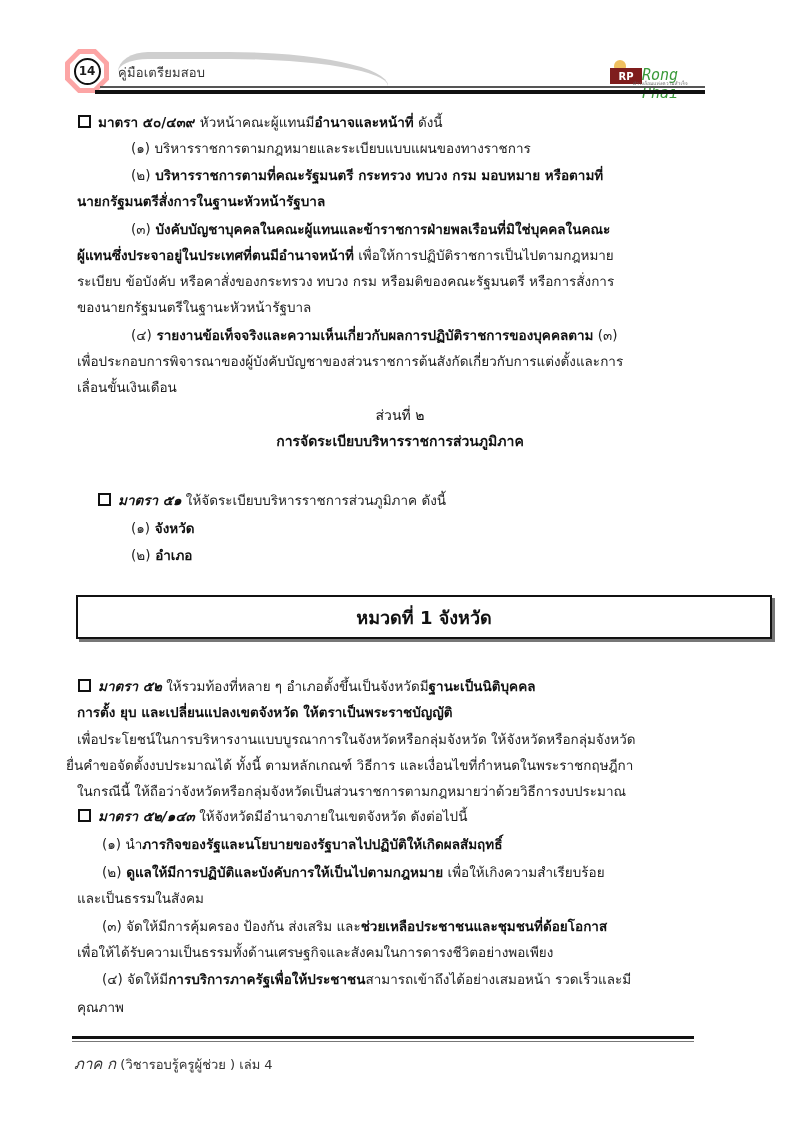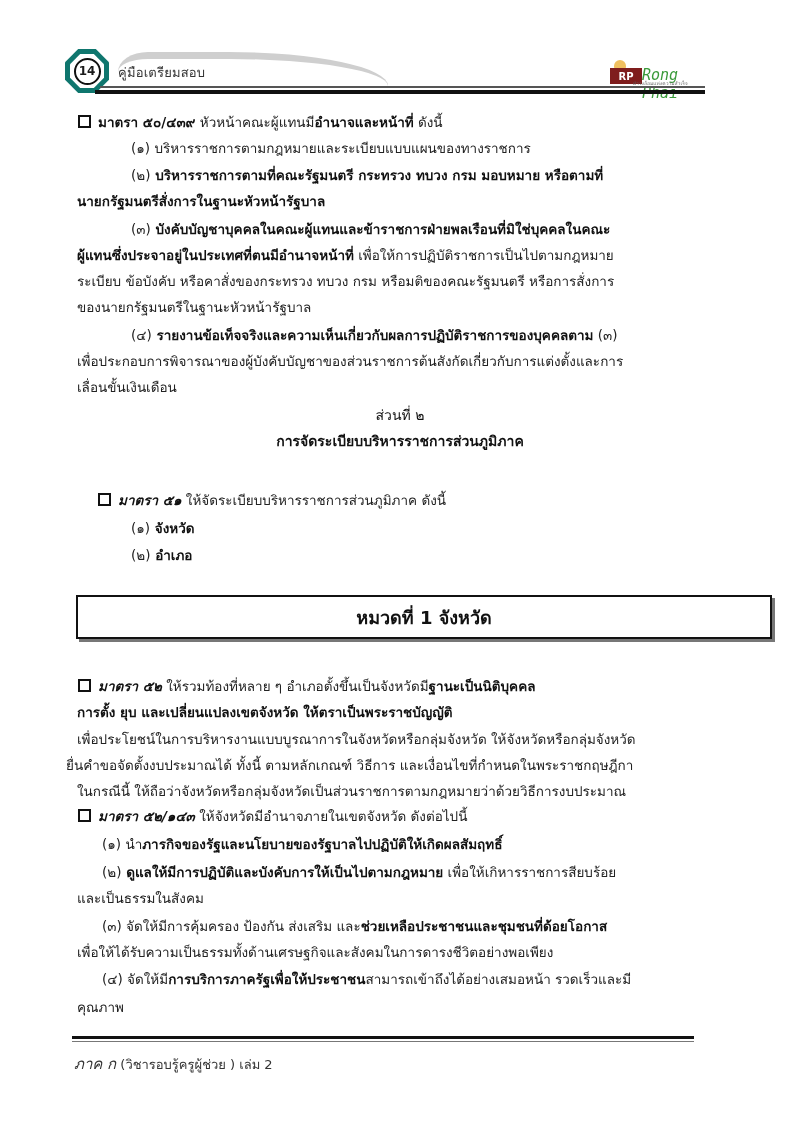--- a/index.html
+++ b/index.html
@@ -3,21 +3,21 @@
 <meta charset="utf-8">
 <style>
   html, body { margin:0; padding:0; background:#ffffff; }
   body { width:800px; height:1132px; position:relative; overflow:hidden;
          font-family:"DejaVu Sans", "Liberation Sans", sans-serif; color:#1a1a1a; }
   .page { position:absolute; left:0; top:0; width:800px; height:1132px; }
 
   
   .hdr-arc { position:absolute; left:118px; top:52px; width:270px; height:30px;
              border-top:7px solid #cfcfcf; border-top-right-radius:160px 34px; border-top-left-radius:30px 20px; }
-  .hdr-octagon { position:absolute; left:65px; top:49px; width:44px; height:44px; background:#0f766e;
+  .hdr-octagon { position:absolute; left:65px; top:49px; width:44px; height:44px; background:#fca5a5;
                  clip-path:polygon(30% 0,70% 0,100% 30%,100% 70%,70% 100%,30% 100%,0 70%,0 30%); }
   .hdr-octagon-inner { position:absolute; left:5px; top:5px; width:34px; height:34px; background:#fff;
                  clip-path:polygon(30% 0,70% 0,100% 30%,100% 70%,70% 100%,30% 100%,0 70%,0 30%);
                  display:flex; align-items:center; justify-content:center; }
   .hdr-pagenum-circle { width:27px; height:27px; border:2px solid #111; border-radius:50%; box-sizing:border-box;
                  display:flex; align-items:center; justify-content:center; font-size:12px; font-weight:bold; }
   .hdr-title { position:absolute; left:118px; top:62px; font-size:13px; color:#333; letter-spacing:0.2px; }
   .hdr-line-thin { position:absolute; left:100px; top:86px; width:605px; height:2px; background:#555; }
   .hdr-line-thick { position:absolute; left:95px; top:90px; width:610px; height:4px; background:#111; }
 
@@ -117,30 +117,30 @@
   <div class="t" style="left:66px; top:755px;">ยื่นคำขอจัดตั้งงบประมาณได้ ทั้งนี้ ตามหลักเกณฑ์ วิธีการ และเงื่อนไขที่กำหนดในพระราชกฤษฎีกา</div>
   <div class="t" style="left:77px; top:781px;">ในกรณีนี้ ให้ถือว่าจังหวัดหรือกลุ่มจังหวัดเป็นส่วนราชการตามกฎหมายว่าด้วยวิธีการงบประมาณ</div>
 
   <div class="t" style="left:78px; top:806px;">
     <span class="chk"></span><span class="b i">มาตรา ๕๒/๑๔๓</span><span> ให้จังหวัดมีอำนาจภายในเขตจังหวัด ดังต่อไปนี้</span>
   </div>
   <div class="t" style="left:102px; top:834px;">
     <span>(๑)</span><span> นำ</span><span class="b">ภารกิจของรัฐและนโยบายของรัฐบาลไปปฏิบัติให้เกิดผลสัมฤทธิ์</span>
   </div>
   <div class="t" style="left:102px; top:862px;">
-    <span>(๒)</span><span class="b"> ดูแลให้มีการปฏิบัติและบังคับการให้เป็นไปตามกฎหมาย</span><span> เพื่อให้เกิหารราชการสียบร้อย</span>
+    <span>(๒)</span><span class="b"> ดูแลให้มีการปฏิบัติและบังคับการให้เป็นไปตามกฎหมาย</span><span> เพื่อให้เกิงความสำเรียบร้อย</span>
   </div>
   <div class="t" style="left:77px; top:888px;">และเป็นธรรมในสังคม</div>
   <div class="t" style="left:102px; top:916px;">
     <span>(๓)</span><span> จัดให้มีการคุ้มครอง ป้องกัน ส่งเสริม และ</span><span class="b">ช่วยเหลือประชาชนและชุมชนที่ด้อยโอกาส</span>
   </div>
   <div class="t" style="left:77px; top:942px;">เพื่อให้ได้รับความเป็นธรรมทั้งด้านเศรษฐกิจและสังคมในการดารงชีวิตอย่างพอเพียง</div>
   <div class="t" style="left:102px; top:969px;">
     <span>(๔)</span><span> จัดให้มี</span><span class="b">การบริการภาครัฐเพื่อให้ประชาชน</span><span>สามารถเข้าถึงได้อย่างเสมอหน้า รวดเร็วและมี</span>
   </div>
   <div class="t" style="left:77px; top:997px;">คุณภาพ</div>
 
   <div class="ftr-line-thick"></div>
   <div class="ftr-line-thin"></div>
   <div class="ftr-text">
-    <span class="big">ภาค ก</span><span> (วิชารอบรู้ครูผู้ช่วย ) เล่ม 2</span>
+    <span class="big">ภาค ก</span><span> (วิชารอบรู้ครูผู้ช่วย ) เล่ม 4</span>
   </div>
 </div>
 
 </body></html>

